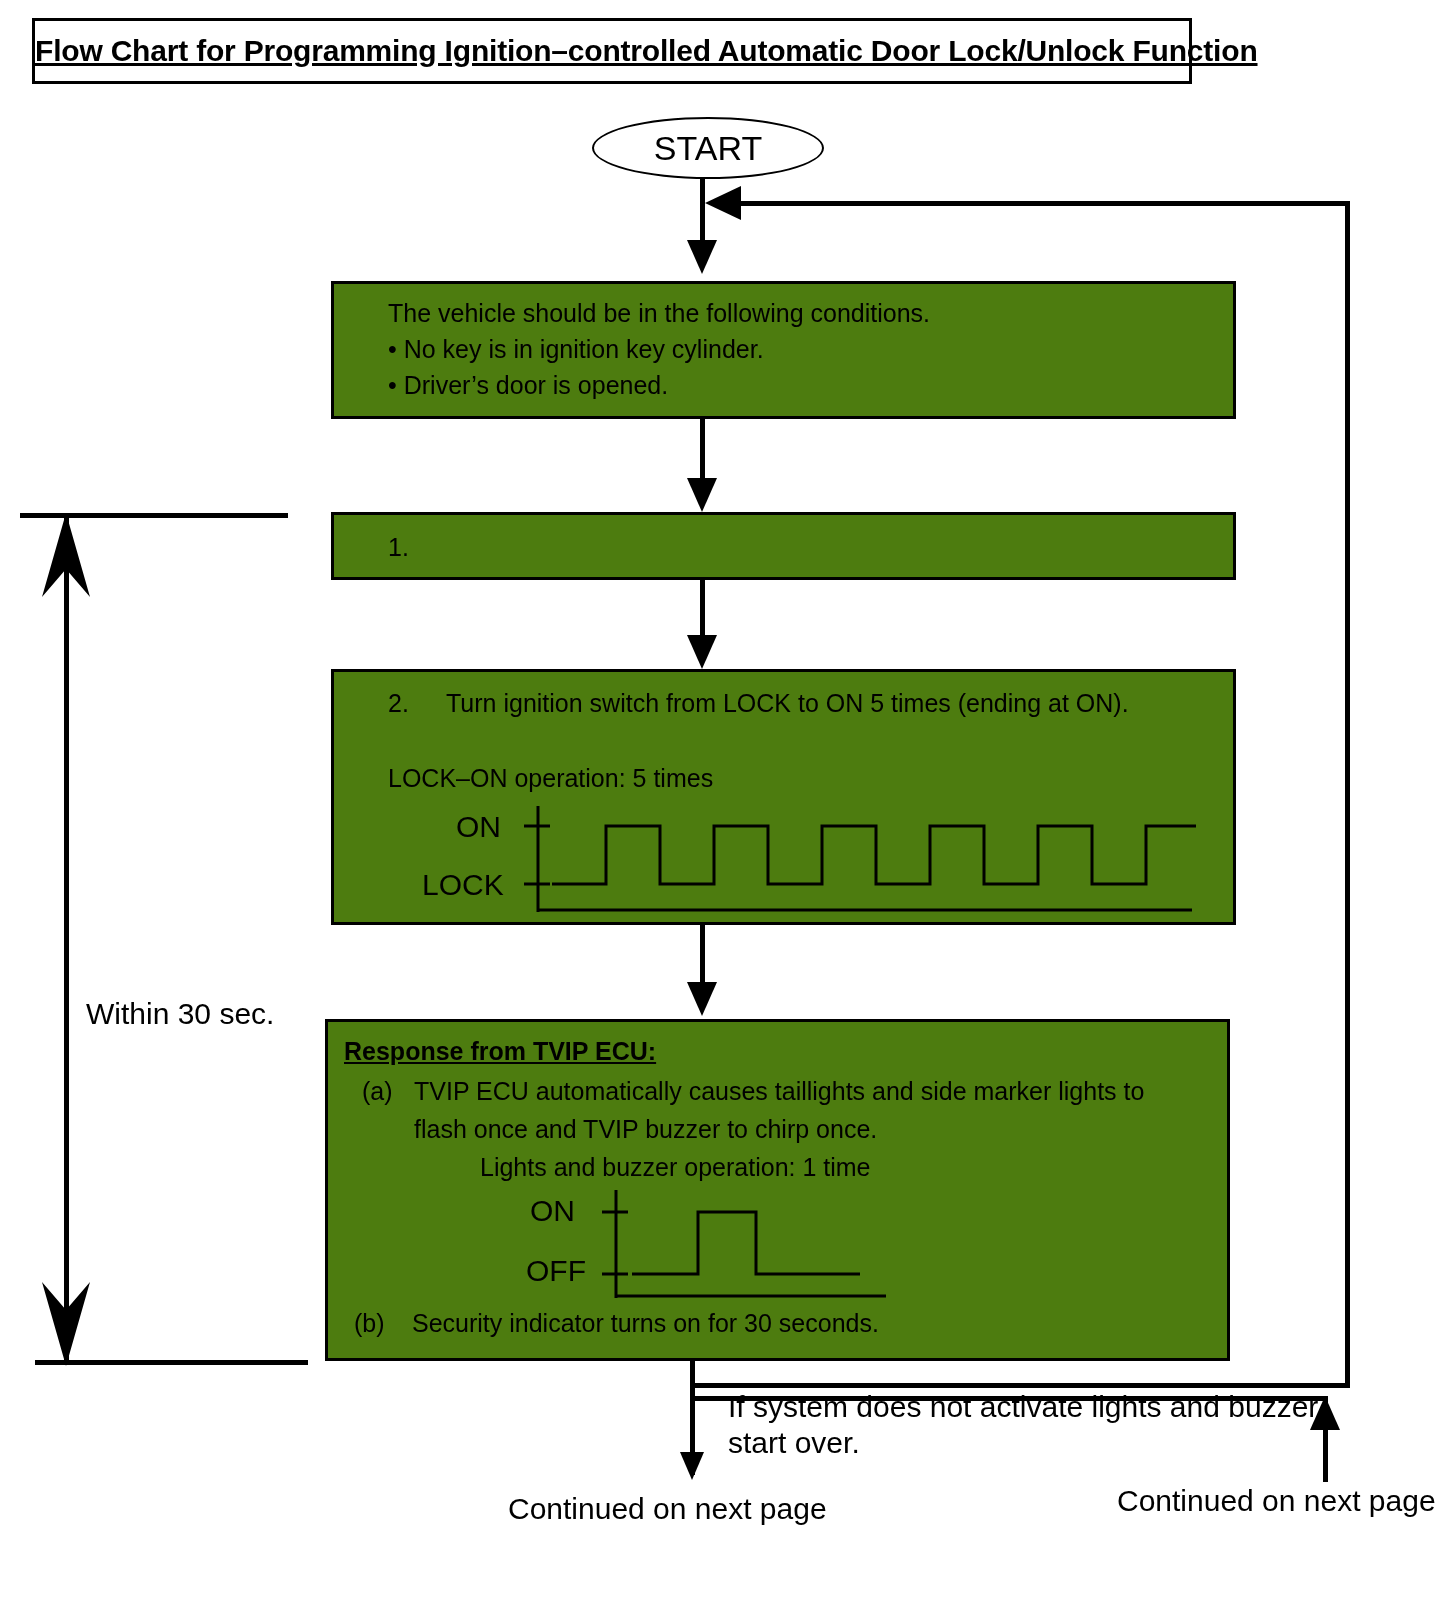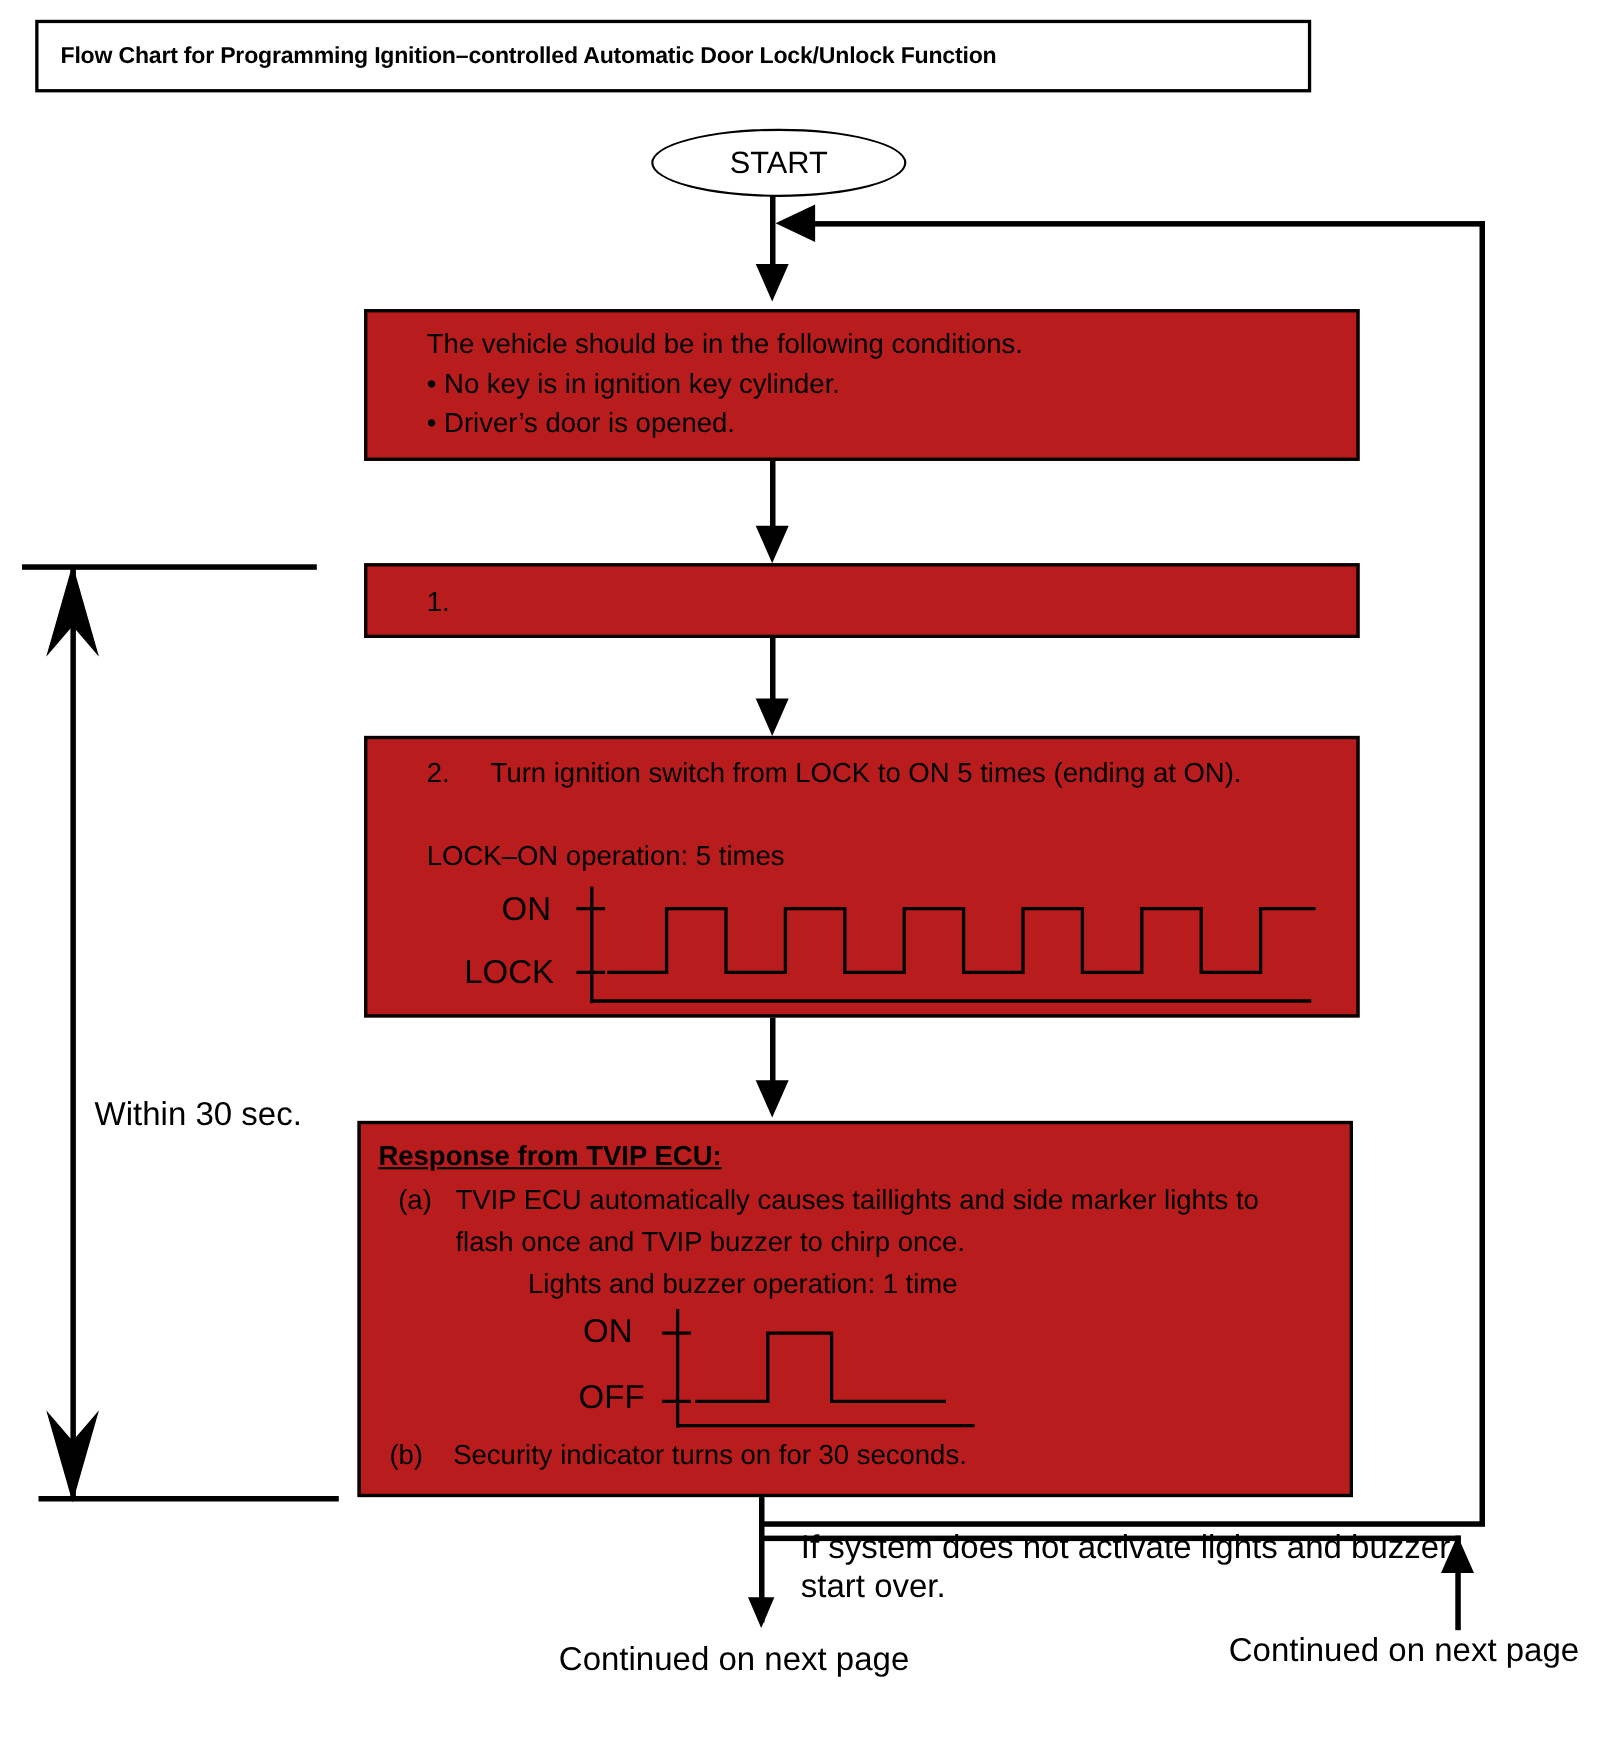--- a/index.html
+++ b/index.html
@@ -25,47 +25,47 @@
     left: 32px;
     top: 18px;
     width: 1160px;
     height: 66px;
     border: 3px solid #000;
     box-sizing: border-box;
     display: flex;
     align-items: center;
   }
   #title-text {
-    font-size: 21px;
+    font-size: 30px;
     font-weight: bold;
     letter-spacing: -0.2px;
-    padding-left: 20px;
     white-space: nowrap;
+    text-decoration: underline;
   }
 
   
   #start-oval {
     left: 592px;
     top: 117px;
     width: 232px;
     height: 62px;
     border: 2px solid #000;
     border-radius: 50% / 50%;
     box-sizing: border-box;
     display: flex;
     align-items: center;
     justify-content: center;
   }
-  #start-label { font-size: 28px; }
+  #start-label { font-size: 34px; }
 
   
   .pbox {
     border: 3px solid #000;
     box-sizing: border-box;
-    background: #b91c1c;
+    background: #4d7c0f;
   }
   #box-conditions { left: 331px; top: 281px; width: 905px; height: 138px; }
   #box-step1      { left: 331px; top: 512px; width: 905px; height: 68px;  }
   #box-step2      { left: 331px; top: 669px; width: 905px; height: 256px; }
   #box-response   { left: 325px; top: 1019px; width: 905px; height: 342px; }
 
   .btxt { position: absolute; font-size: 25px; white-space: nowrap; line-height: 1.25; }
 
   
   .vline { background: #000; width: 5px; }

